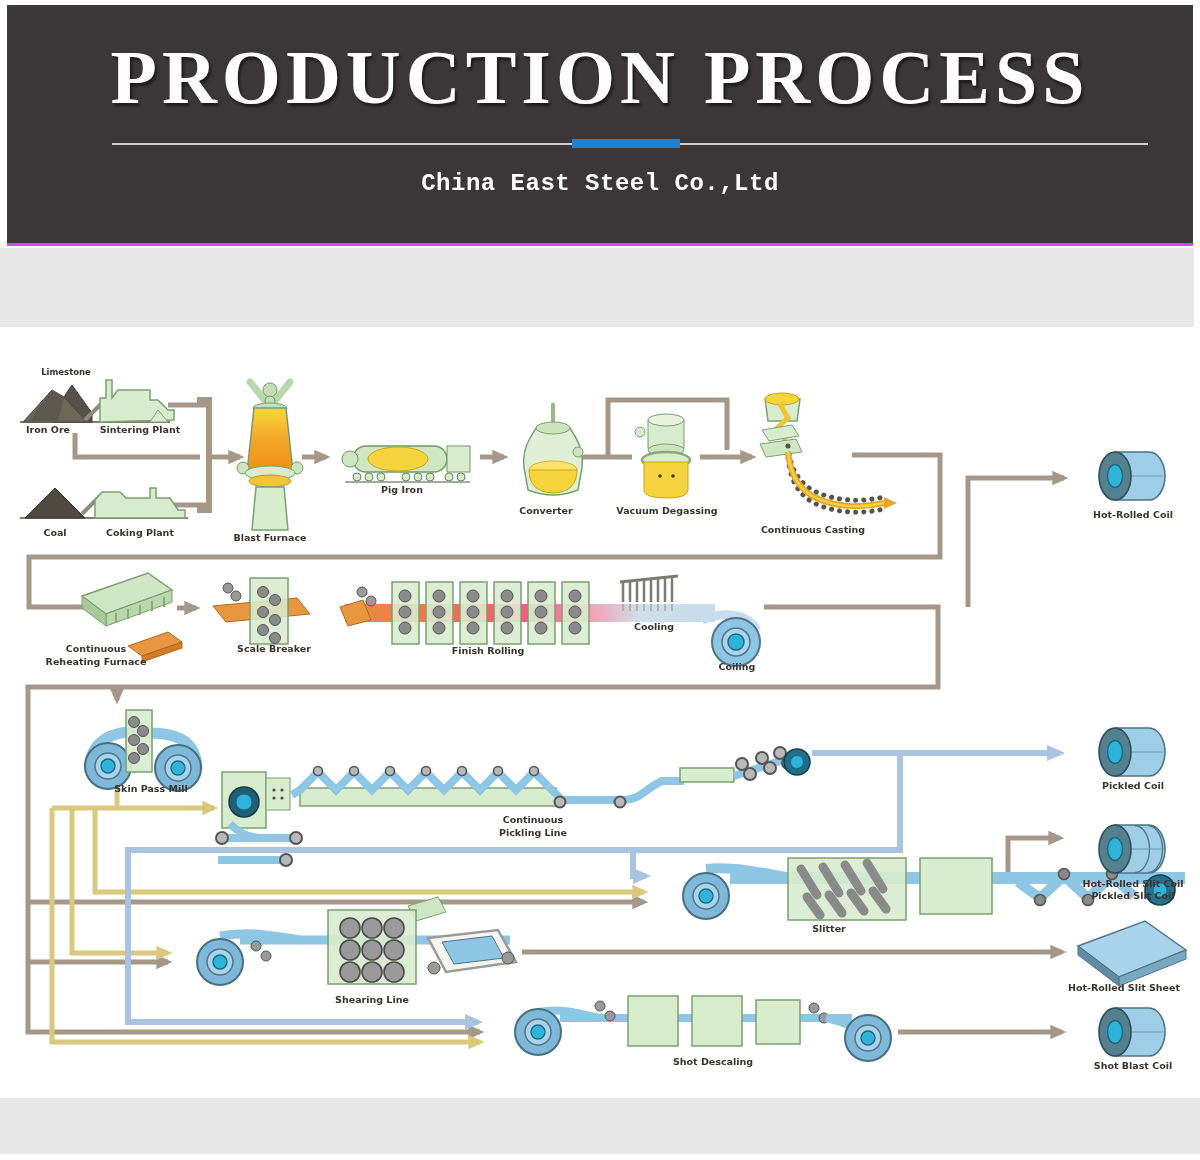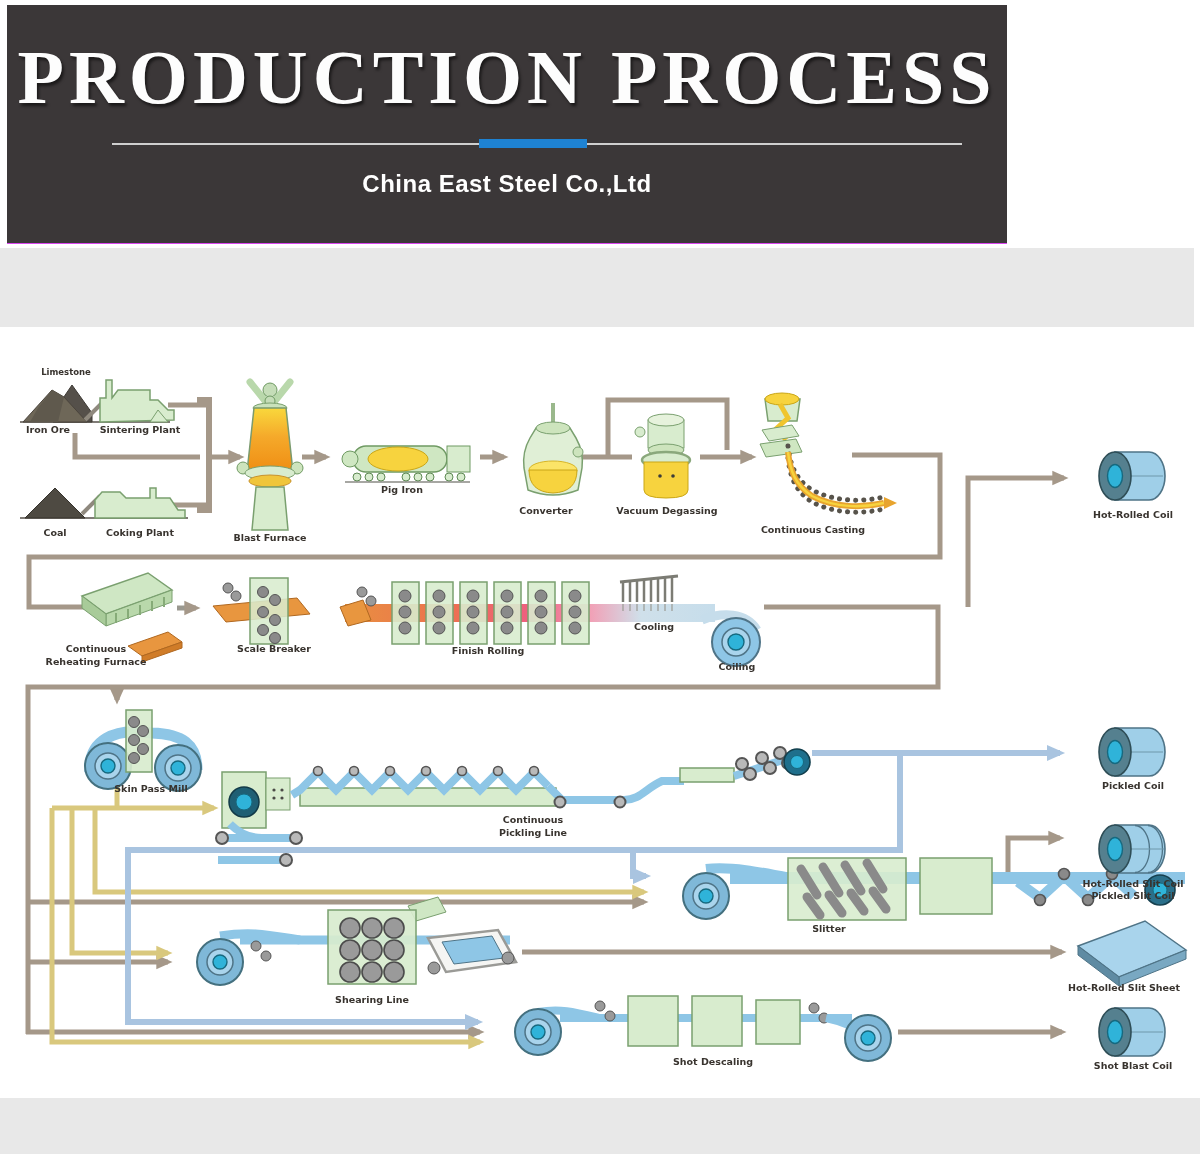--- a/index.html
+++ b/index.html
@@ -1,28 +1,28 @@
 <!DOCTYPE html>
 <html><head>
 <meta charset="utf-8">
 <style>
   html,body{margin:0;padding:0;background:#ffffff;}
   .page{position:relative;width:1200px;height:1160px;background:#ffffff;overflow:hidden;
         outline:1px solid #d5d5d5;font-family:"Liberation Sans",sans-serif;}
   
-  .hdr{position:absolute;left:7px;top:5px;width:1000px;height:238px;background:#3b3738;
-       border-bottom:1px solid #d946ef;text-align:center;}
+  .hdr{position:absolute;left:7px;top:5px;width:1186px;height:238px;background:#3b3738;
+       border-bottom:3px solid #d946ef;text-align:center;}
   .hdr-title{margin:0;padding-top:34px;font-family:"Liberation Serif",serif;font-weight:700;
        font-size:76px;letter-spacing:5px;color:#fdfdfd;line-height:1;
        text-shadow:2px 3px 3px rgba(0,0,0,.55);white-space:nowrap;}
   .hdr-rule{position:absolute;left:105px;right:45px;top:138px;height:2px;background:#cfcfcf;}
   .hdr-rule-blue{position:absolute;left:50%;top:-4px;width:108px;height:9px;margin-left:-58px;
        background:#1e82d2;}
   .hdr-company{position:absolute;left:0;right:0;top:165px;font-size:24px;font-weight:700;
-       color:#ffffff;letter-spacing:.5px;}
+       color:#ffffff;letter-spacing:.5px;font-family:Liberation Mono, monospace;}
   
   .band-top{position:absolute;left:0;top:248px;width:1194px;height:79px;background:#e8e8e8;}
   .band-bottom{position:absolute;left:0;top:1098px;width:1200px;height:56px;background:#e8e8e8;}
   
   .diagram{position:absolute;left:0;top:0;width:1200px;height:1160px;}
   .lbl{font:700 9.5px "DejaVu Sans",sans-serif;fill:#38332e;text-anchor:middle;}
   .lbl-sm{font:700 8.5px "DejaVu Sans",sans-serif;fill:#38332e;text-anchor:middle;}
 </style>
 </head>
 <body>

